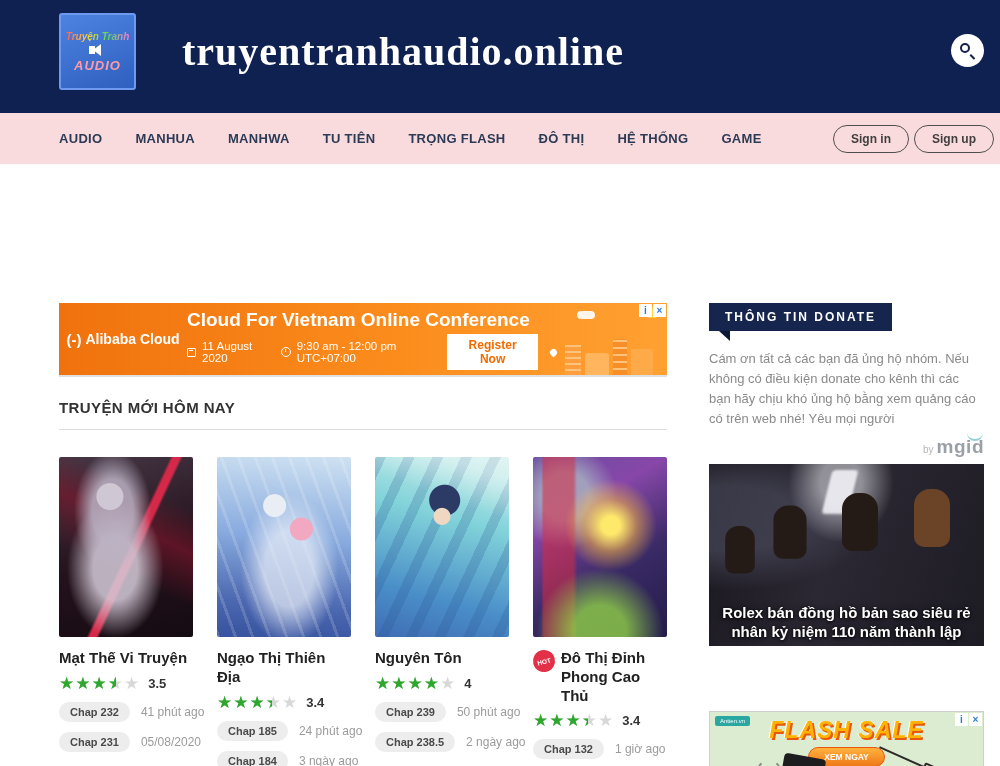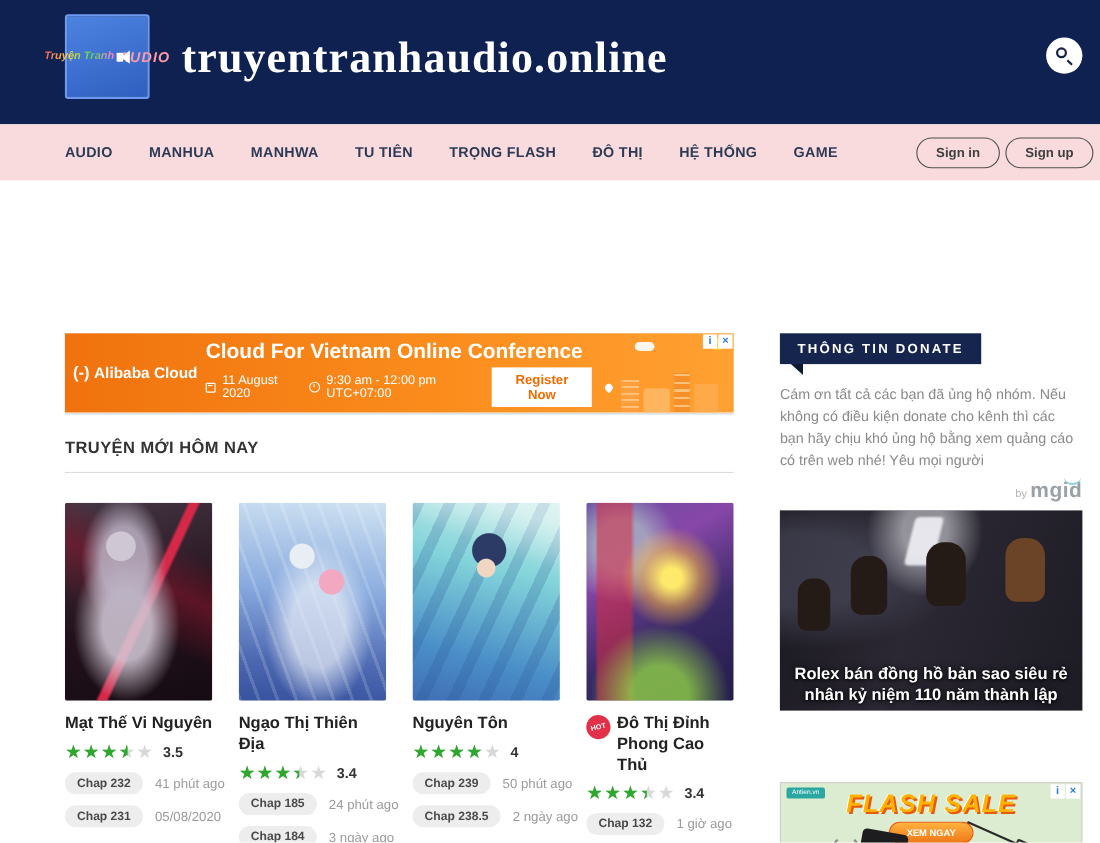--- a/index.html
+++ b/index.html
@@ -1,27 +1,27 @@
 <!DOCTYPE html>
 <html><head>
 <meta charset="utf-8">
 <style>
   * { margin:0; padding:0; box-sizing:border-box; }
   html,body { width:1000px; height:766px; }
   body { position:relative; overflow:hidden; background:#fff; font-family:"Liberation Sans",sans-serif; }
 
   
   .header { position:absolute; top:0; left:0; width:1000px; height:113px; background:#0e2150; }
-  .logo-box { position:absolute; left:59px; top:13px; width:77px; height:77px; background:linear-gradient(160deg,#4d83e0,#2f5fc0); border:2px solid #6d9af0; border-radius:3px; display:flex; flex-direction:row; align-items:center; justify-content:center; gap:2px; cursor:pointer; }
+  .logo-box { position:absolute; left:59px; top:13px; width:77px; height:77px; background:linear-gradient(160deg,#4d83e0,#2f5fc0); border:2px solid #6d9af0; border-radius:3px; display:flex; flex-direction:column; align-items:center; justify-content:center; gap:2px; cursor:pointer; }
   .logo-line1 { font-size:10px; font-weight:bold; font-style:italic; background:linear-gradient(90deg,#ff5a5a,#ffd23e,#58d858,#ff7ad0); -webkit-background-clip:text; background-clip:text; color:transparent; white-space:nowrap; }
   .logo-speaker { width:18px; height:12px; position:relative; }
   .logo-speaker::before { content:""; position:absolute; left:0; top:2px; width:6px; height:8px; background:#fff; }
   .logo-speaker::after { content:""; position:absolute; left:4px; top:0; border-top:6px solid transparent; border-bottom:6px solid transparent; border-right:8px solid #fff; }
   .logo-line2 { font-size:13px; font-weight:bold; font-style:italic; color:#ff9aa8; letter-spacing:1px; }
-  .site-title { position:absolute; left:165px; top:28px; font-family:"Liberation Serif",serif; font-weight:bold; font-size:40px; color:#ffffff; letter-spacing:1px; cursor:pointer; }
+  .site-title { position:absolute; left:182px; top:28px; font-family:"Liberation Serif",serif; font-weight:bold; font-size:40px; color:#ffffff; letter-spacing:1px; cursor:pointer; }
   .search-btn { position:absolute; right:16px; top:34px; width:33px; height:33px; border-radius:50%; background:#fff; border:none; cursor:pointer; }
   .search-glyph { position:absolute; left:9px; top:9px; width:10px; height:10px; border:2px solid #14224a; border-radius:50%; }
   .search-glyph::after { content:""; position:absolute; left:9px; top:9px; width:6px; height:2px; background:#14224a; transform:rotate(45deg); transform-origin:left top; }
 
   
   .nav { position:absolute; top:113px; left:0; width:1000px; height:51px; background:#fadbdd; display:flex; align-items:center; }
   .nav-items { display:flex; gap:33px; margin-left:59px; }
   .nav-item { font-size:13px; font-weight:bold; color:#2b3a55; letter-spacing:.3px; cursor:pointer; white-space:nowrap; }
   .nav-auth { position:absolute; right:6px; display:flex; gap:5px; }
   .auth-btn { border:1px solid #4f4f4f; border-radius:14px; background:transparent; color:#3f3f3f; font-size:12px; font-weight:bold; padding:6px 17px; cursor:pointer; font-family:"Liberation Sans",sans-serif; }
@@ -206,21 +206,21 @@
   </div>
 
   <div class="section-head">TRUYỆN MỚI HÔM NAY</div>
   <hr class="section-rule">
 
   <div class="cards">
 
     <div class="card">
       <div class="cover cover1"></div>
       <div class="ctitle-row">
-        <span class="ctitle">Mạt Thế Vi Nguyên</span>
+        <span class="ctitle">Mạt Thế Vi Truyện</span>
       </div>
       <div class="stars-row">
         <span class="stars">
           <span class="base"></span>
           <span class="fill" style="width:70%"></span>
         </span>
         <span class="rating-num">3.5</span>
       </div>
       <div class="chap-row">
         <span class="chap-pill">Chap 232</span>

